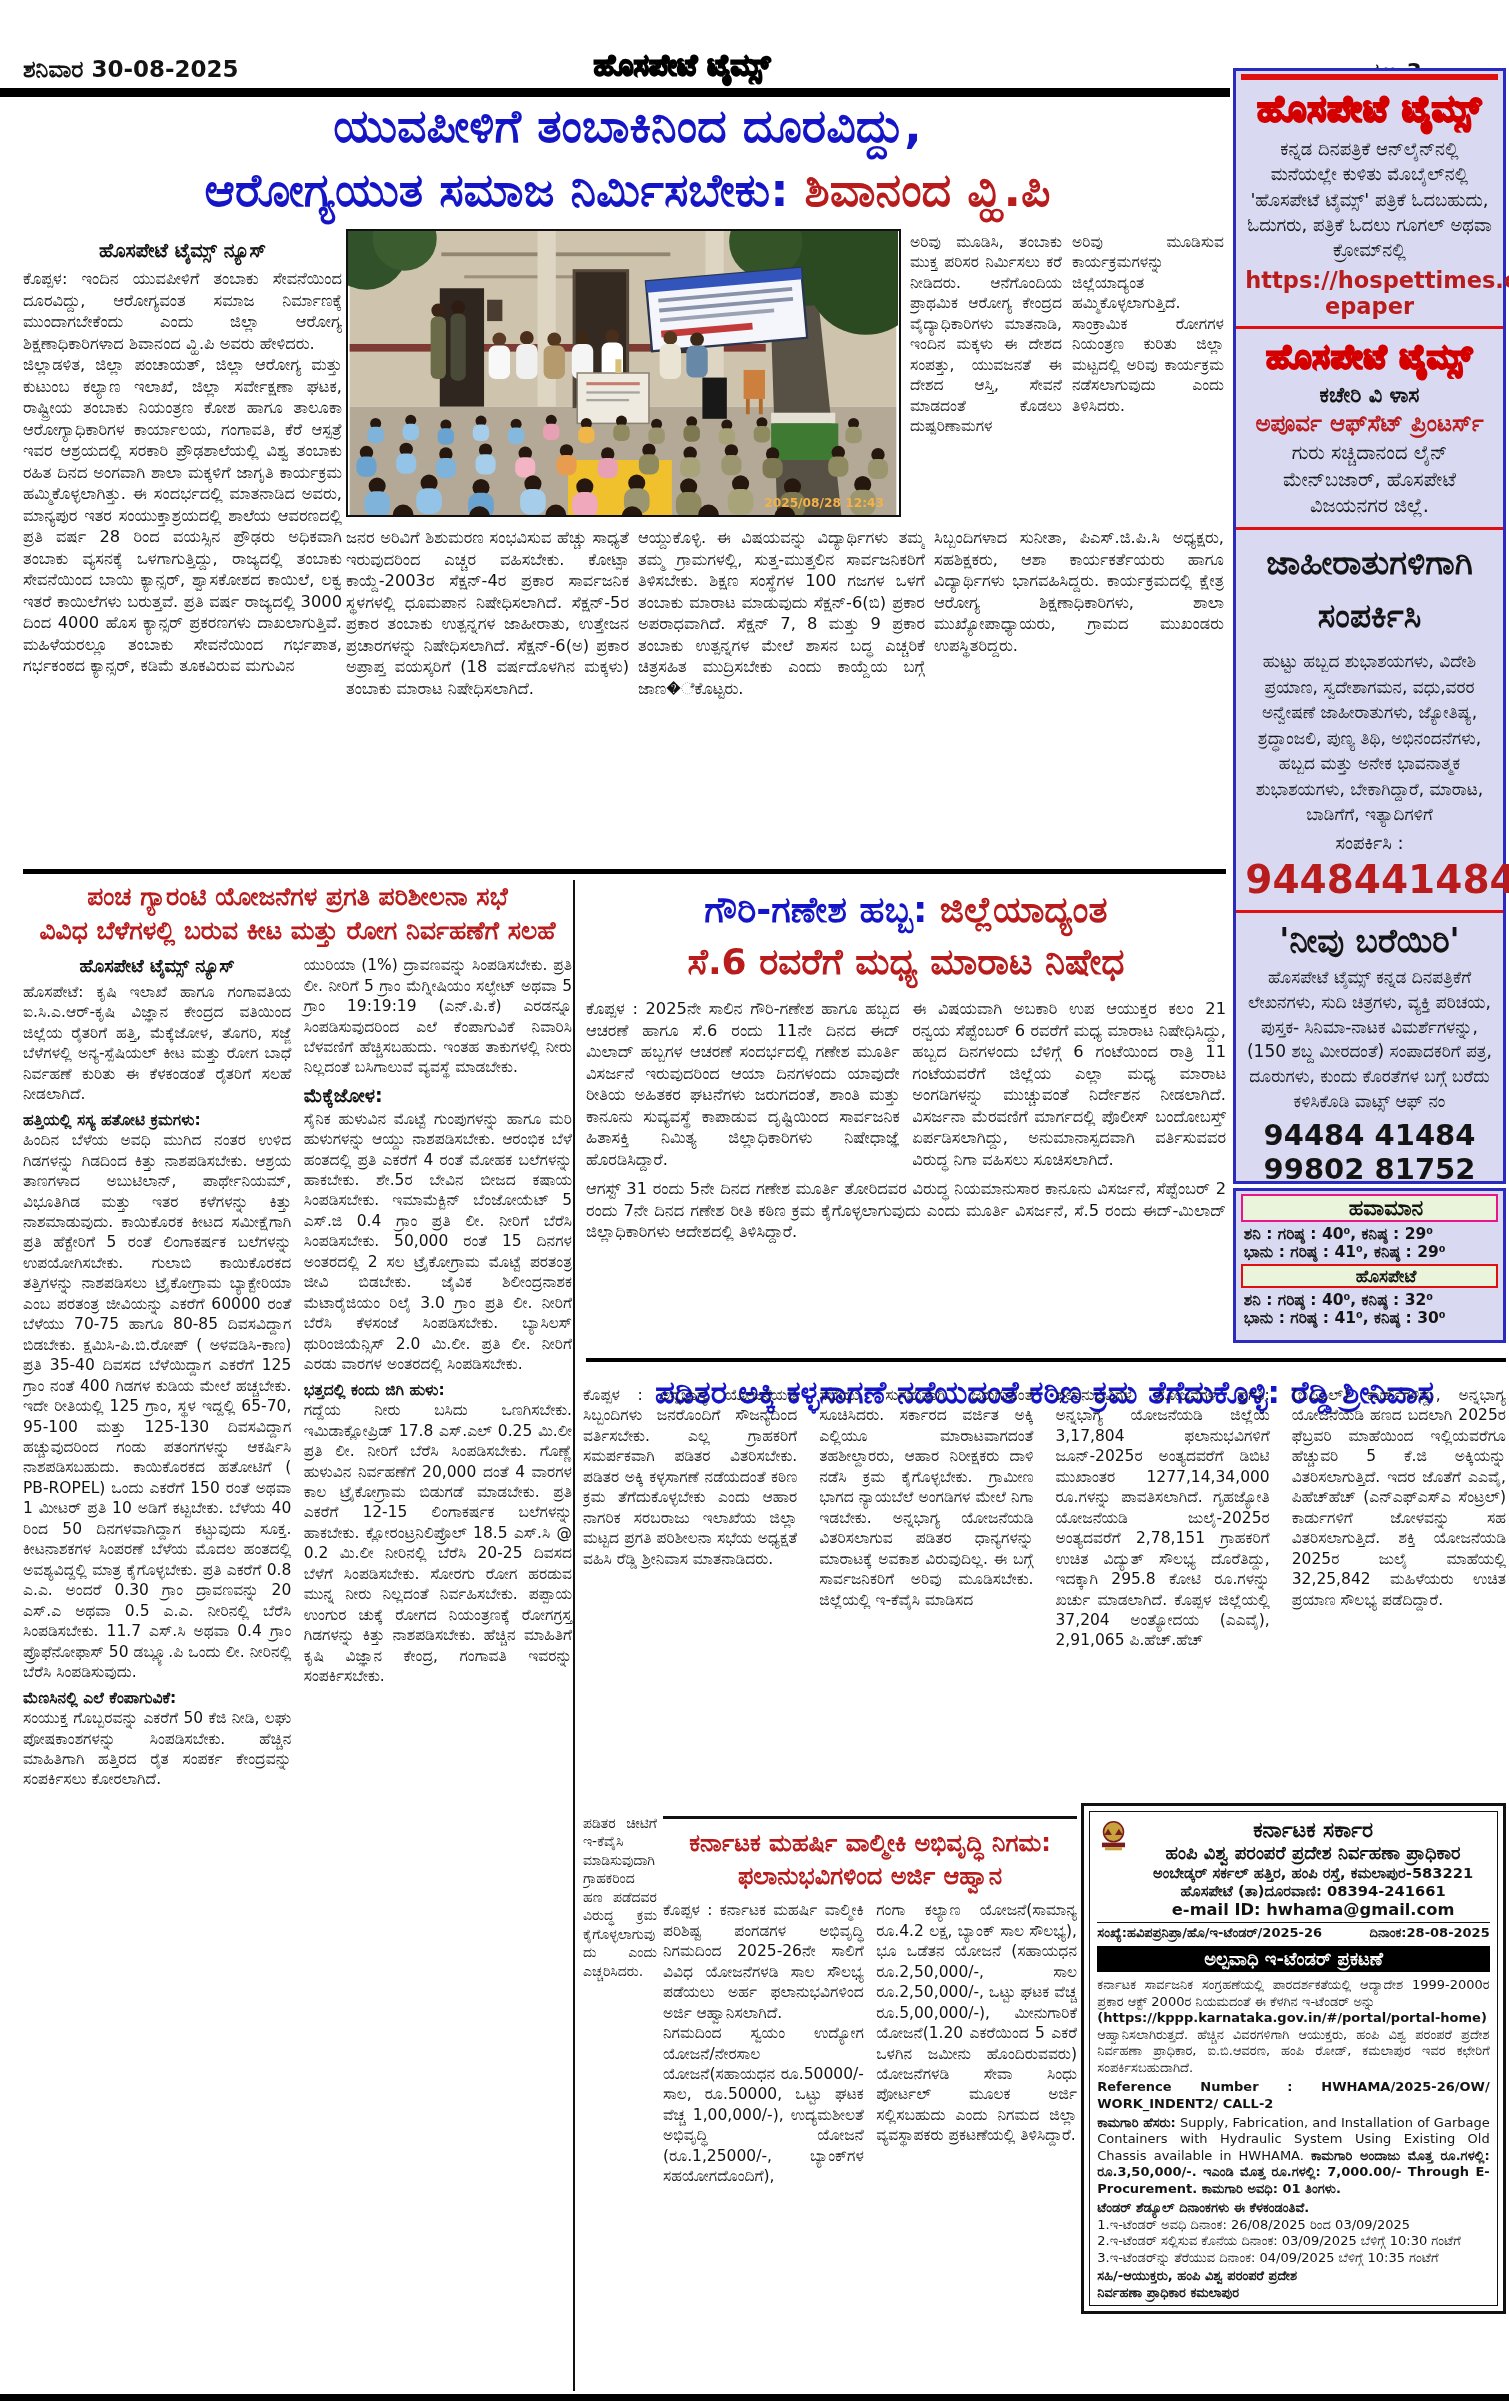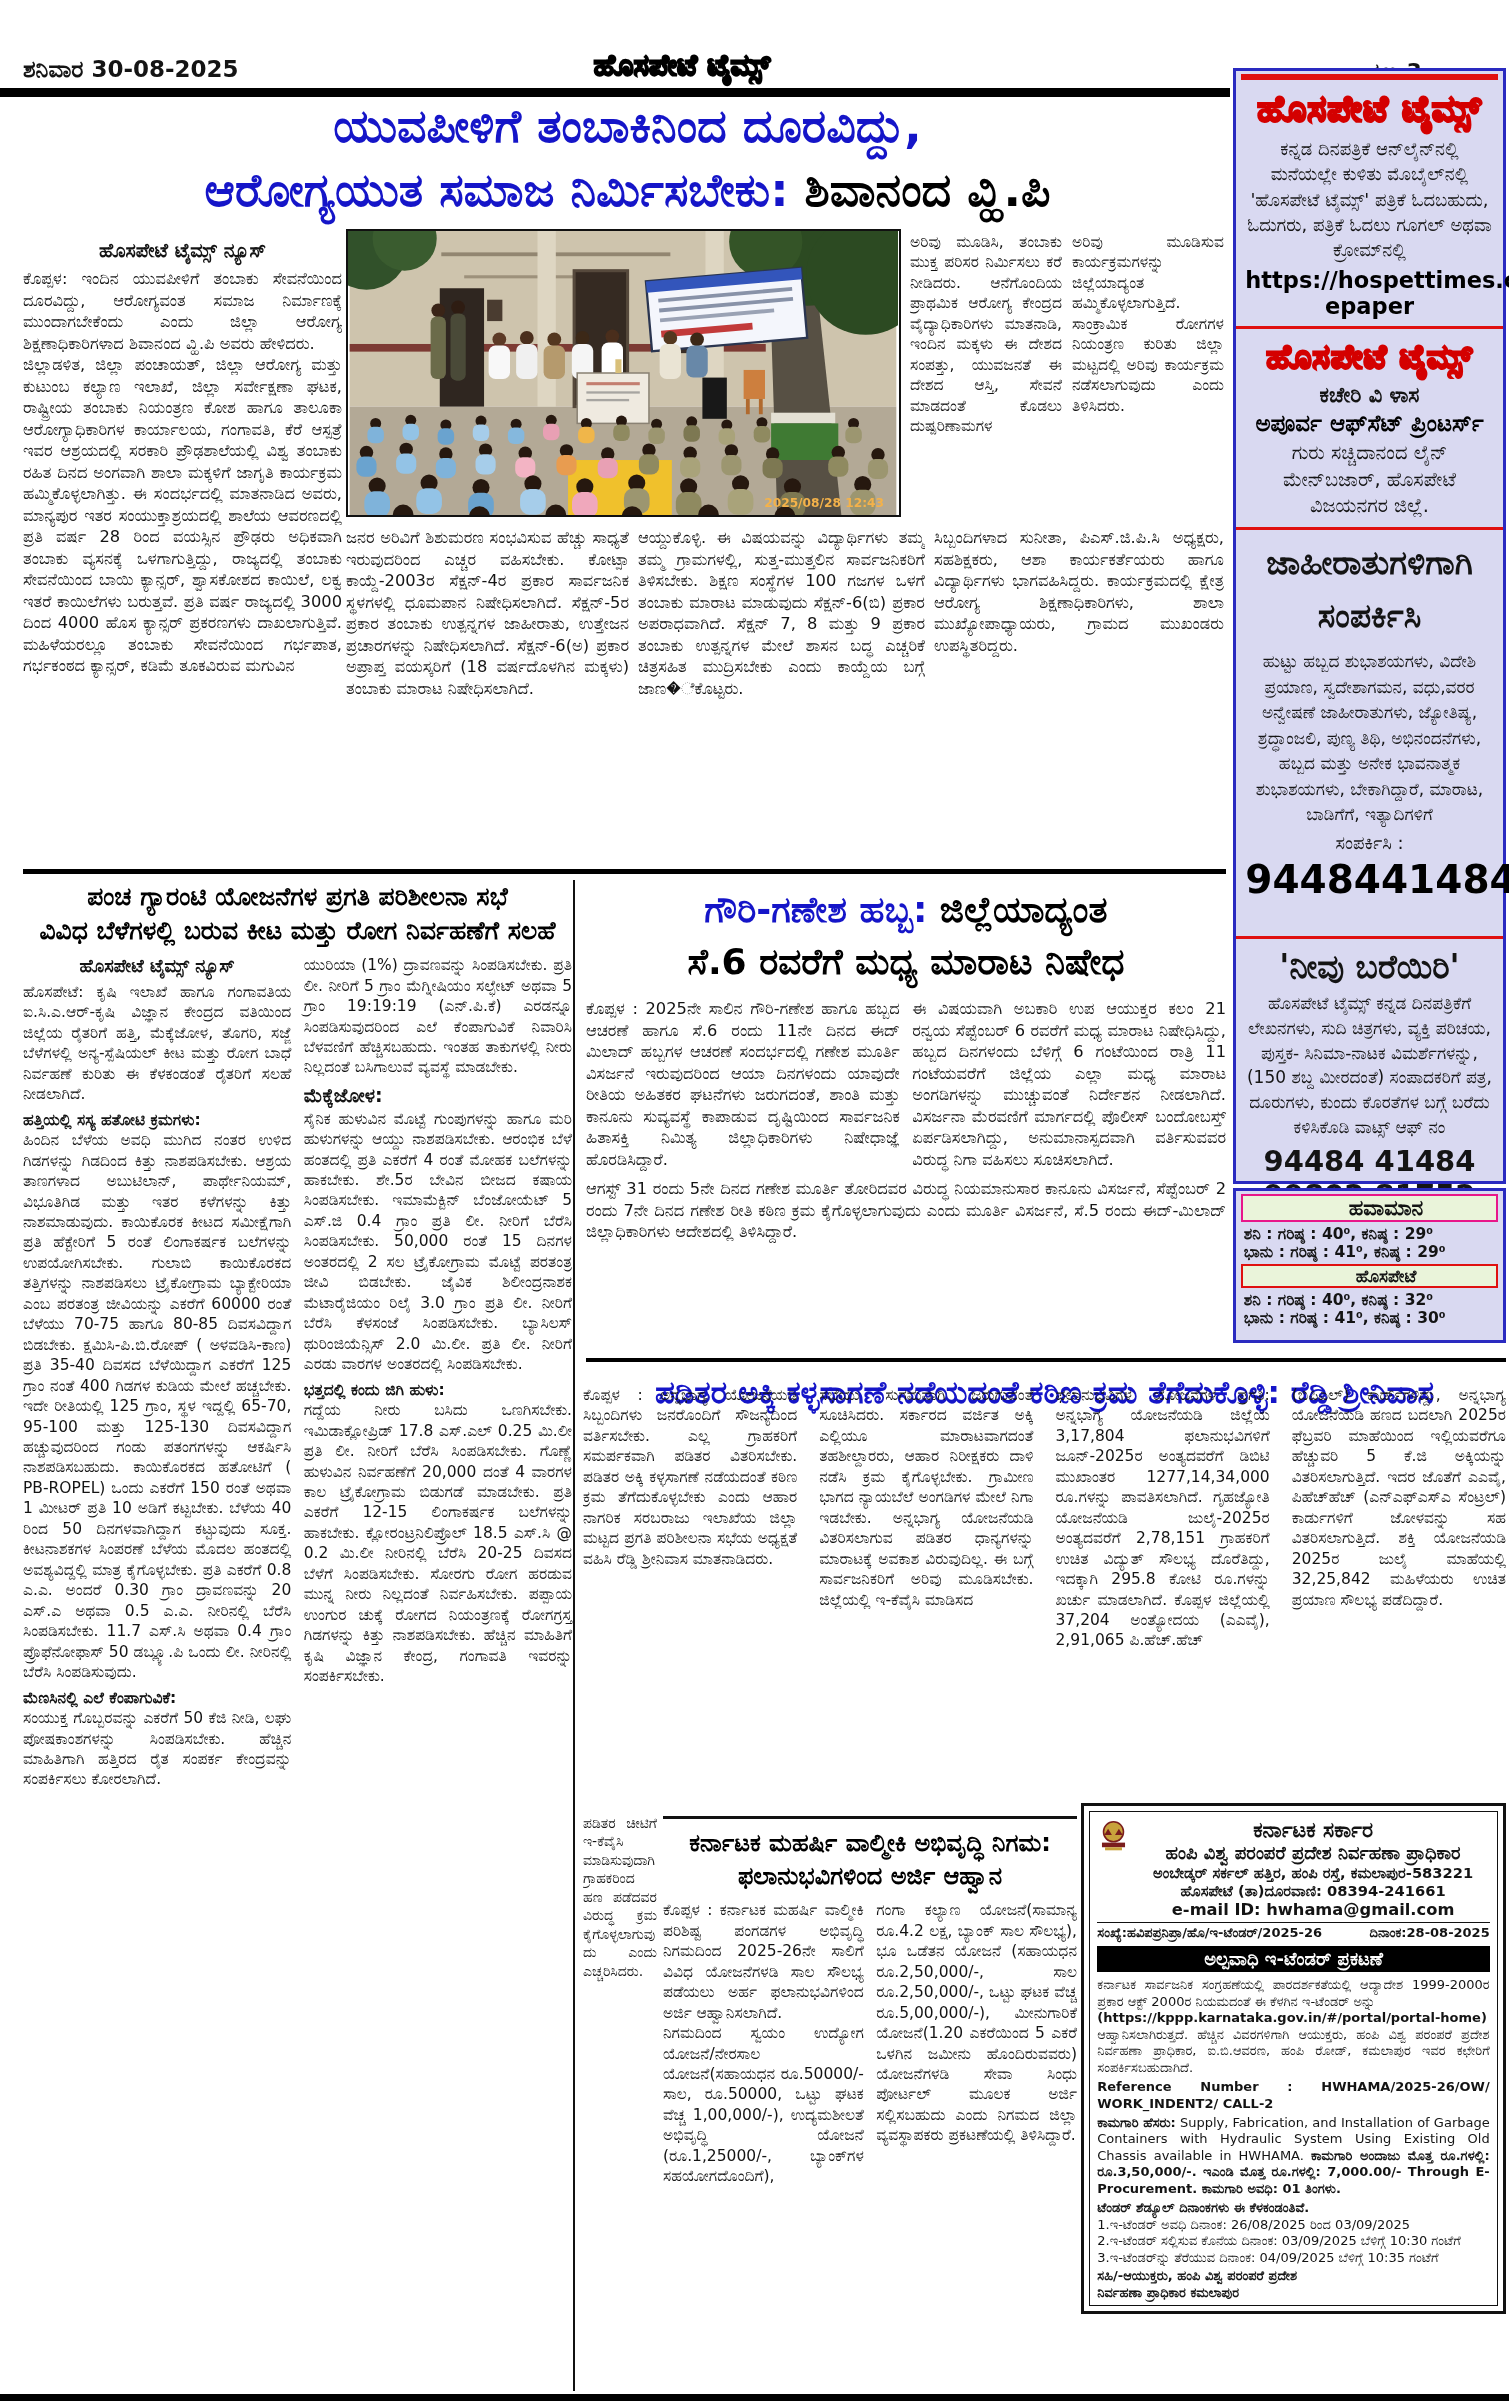--- a/index.html
+++ b/index.html
@@ -5,21 +5,21 @@
   html,body{margin:0;padding:0;background:#e8e8e8;}
   *{box-sizing:border-box;}
   #page{position:relative;width:1510px;height:2401px;background:#ffffff;
         font-family:"DejaVu Sans","Liberation Sans",sans-serif;color:#141414;overflow:hidden;}
   .abs{position:absolute;}
   .b{font-weight:bold;}
   .c{text-align:center;}
   .pre{white-space:pre-line;}
   .body-txt{font-size:16.3px;line-height:1.32;text-align:justify;}
   .blue{color:#1515c8;}
-  .red{color:#000000;}
+  .red{color:#b91c1c;}
   .rule{background:#000;}
   .cols2{display:flex;gap:12.4px;}
   .cols2>div{flex:1;}
   
   #sidebar{border:3.1px solid #2a2ac0;background:#d9d9f1;}
   .sb-sec{padding:7.7px 9.3px;border-top:3.1px solid #e01010;}
   .sb-sec:first-child{border-top:none;}
   .sb-mast{font-size:36px;font-weight:bold;color:#fff;-webkit-text-stroke:2.3px #d40000;
            text-shadow:0 0 0.8px #d40000;text-align:center;letter-spacing:0.8px;}
   .weather-strip{background:#eaf4da;font-weight:bold;text-align:center;margin:3.1px 4.6px;padding-left:33px;}
@@ -293,21 +293,21 @@
 ಮೇನ್‌ಬಜಾರ್, ಹೊಸಪೇಟೆ
 ವಿಜಯನಗರ ಜಿಲ್ಲೆ.</div>
     </div>
     <div class="sb-sec" style="min-height:337px;">
       <div class="c b pre" style="font-size:33px;line-height:1.6;">ಜಾಹೀರಾತುಗಳಿಗಾಗಿ
 ಸಂಪರ್ಕಿಸಿ</div>
       <div class="c" style="font-size:17px;line-height:1.5;margin-top:6.2px;">ಹುಟ್ಟು ಹಬ್ಬದ ಶುಭಾಶಯಗಳು, ವಿದೇಶಿ ಪ್ರಯಾಣ, ಸ್ವದೇಶಾಗಮನ, ವಧು,ವರರ ಅನ್ವೇಷಣೆ ಜಾಹೀರಾತುಗಳು, ಜ್ಯೋತಿಷ್ಯ, ಶ್ರದ್ಧಾಂಜಲಿ, ಪುಣ್ಯ ತಿಥಿ, ಅಭಿನಂದನೆಗಳು, ಹಬ್ಬದ ಮತ್ತು ಅನೇಕ ಭಾವನಾತ್ಮಕ ಶುಭಾಶಯಗಳು, ಬೇಕಾಗಿದ್ದಾರೆ, ಮಾರಾಟ, ಬಾಡಿಗೆಗೆ, ಇತ್ಯಾದಿಗಳಿಗೆ</div>
       <div class="c" style="font-size:18px;margin-top:4.6px;">ಸಂಪರ್ಕಿಸಿ :</div>
       <div class="c b red" style="font-size:39px;margin-top:3.1px;">9448441484</div>
     </div>
-    <div class="sb-sec" style="min-height:294px;margin-top:26px;">
+    <div class="sb-sec" style="min-height:294px;">
       <div class="c b" style="font-size:33px;">'ನೀವು ಬರೆಯಿರಿ'</div>
       <div class="c" style="font-size:17px;line-height:1.45;margin-top:4.6px;">ಹೊಸಪೇಟೆ ಟೈಮ್ಸ್ ಕನ್ನಡ ದಿನಪತ್ರಿಕೆಗೆ ಲೇಖನಗಳು, ಸುದಿ ಚಿತ್ರಗಳು, ವ್ಯಕ್ತಿ ಪರಿಚಯ, ಪುಸ್ತಕ- ಸಿನಿಮಾ-ನಾಟಕ ವಿಮರ್ಶೆಗಳನ್ನು,(150 ಶಬ್ದ ಮೀರದಂತೆ) ಸಂಪಾದಕರಿಗೆ ಪತ್ರ, ದೂರುಗಳು, ಕುಂದು ಕೊರತೆಗಳ ಬಗ್ಗೆ ಬರೆದು ಕಳಿಸಿಕೊಡಿ ವಾಟ್ಸ್ ಆಫ್ ನಂ</div>
       <div class="c b" style="font-size:29px;margin-top:4.6px;">94484 41484</div>
       <div class="c b" style="font-size:29px;">99802 81752</div>
       <div class="c b" style="font-size:18px;margin-top:3.1px;">ಇ-ಮೇಲ್: hospettimes@gmail.com</div>
     </div>
   </div>
 
   <div class="abs" style="left:1233px;top:1188px;width:273px;height:155px;border:3.1px solid #2a2ac0;background:#d9d9f1;">
     <div class="weather-strip" style="border:2.3px solid #e8168a;font-size:21px;">ಹವಾಮಾನ</div>

